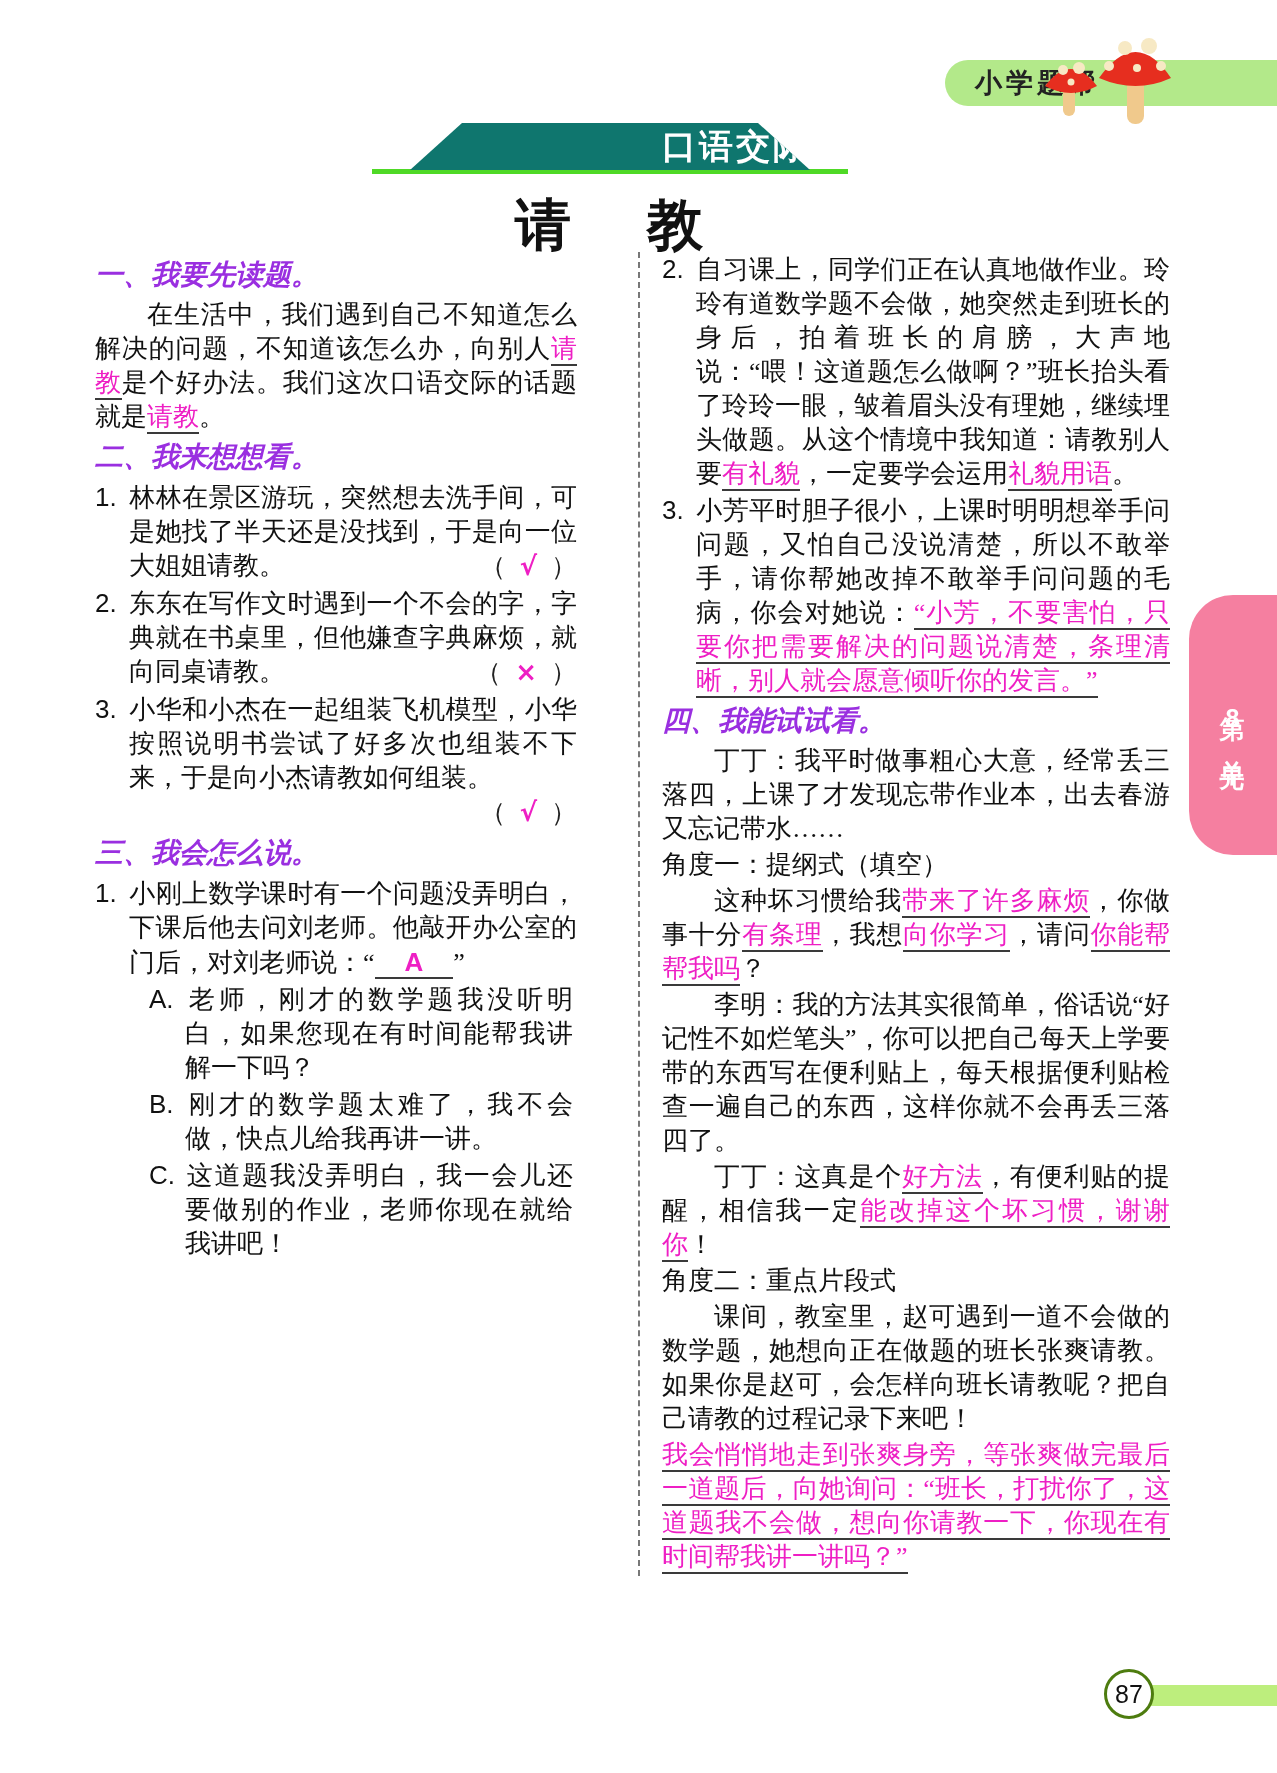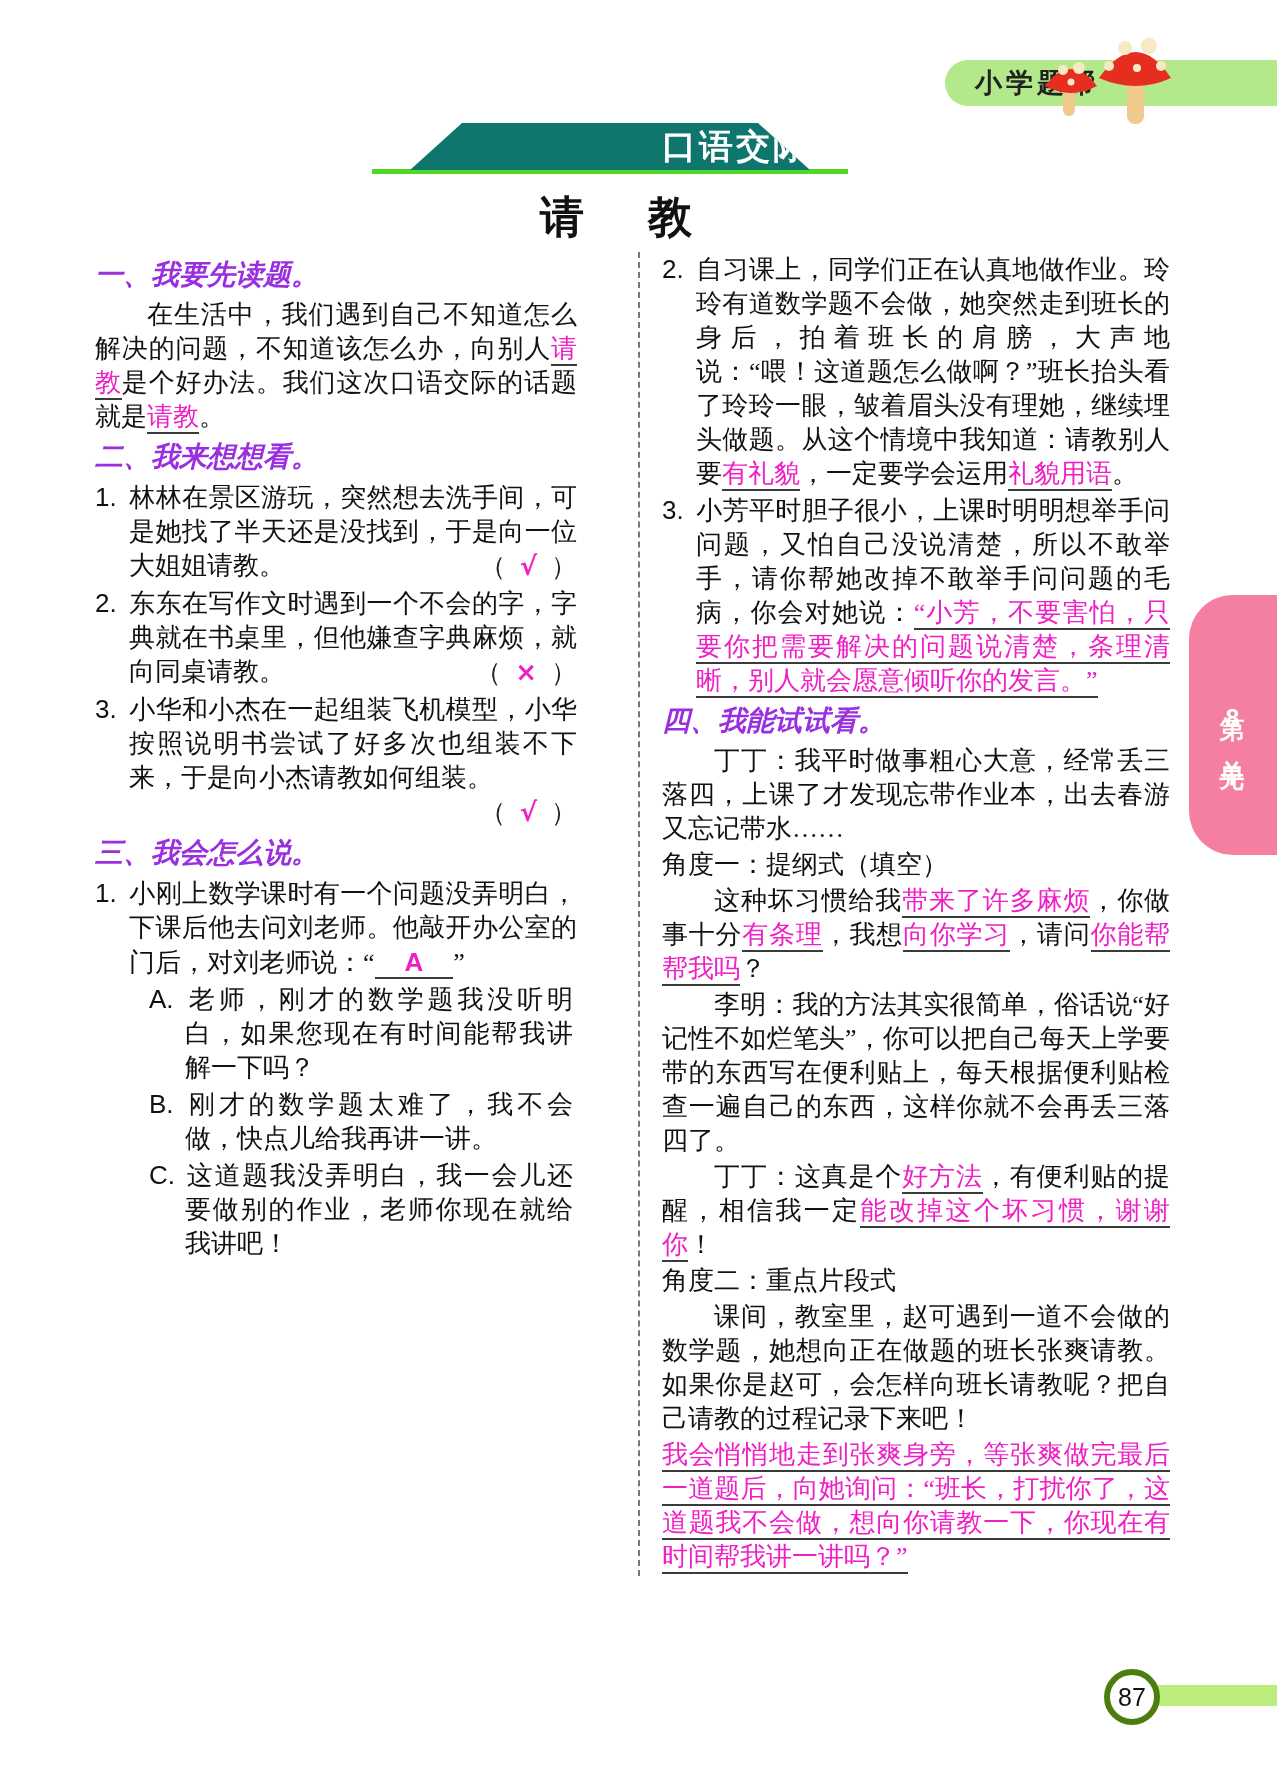--- a/index.html
+++ b/index.html
@@ -15,22 +15,22 @@
 
   
   .banner{position:absolute;top:123px;left:410px;width:400px;height:47px;background:#0f766e;
           clip-path:polygon(13% 0,87% 0,100% 100%,0 100%);
           display:flex;align-items:center;justify-content:flex-end;}
   .banner-label{color:#fff;font-family:"Liberation Sans","DejaVu Sans",sans-serif;
           font-size:34px;font-weight:bold;letter-spacing:3px;}
   .banner-line{position:absolute;top:169px;left:372px;width:476px;height:5px;background:#4fd926;}
 
   
-  .page-title{position:absolute;top:188px;left:11px;width:1220px;text-align:center;
-          font-size:44px;font-weight:bold;letter-spacing:10px;}
+  .page-title{position:absolute;top:188px;left:4px;width:1220px;text-align:center;
+          font-size:56px;font-weight:bold;letter-spacing:10px;}
 
   
   .columns{position:absolute;top:252px;left:95px;width:1080px;display:flex;align-items:stretch;}
   .col-left{width:482px;}
   .col-divider{border-left:2px dashed #777;margin-left:61px;margin-right:22px;}
   .col-right{width:508px;}
 
   .col{font-size:26px;line-height:34px;text-align:justify;}
   .sec-heading{color:#9a2fe0;font-family:"Liberation Sans","DejaVu Sans",sans-serif;
           font-size:28px;font-weight:bold;line-height:40px;margin:3px 0 3px 0;font-style:italic;}
@@ -54,21 +54,21 @@
   
   .unit-tab{position:absolute;top:595px;right:0;width:88px;height:260px;background:#f57fa0;
           border-radius:44px 0 0 44px;display:flex;align-items:center;justify-content:center;}
   .unit-tab .tab-label{writing-mode:vertical-rl;text-orientation:upright;color:#fff;
           font-family:"Liberation Sans","DejaVu Sans",sans-serif;font-size:25px;font-weight:bold;
           letter-spacing:7px;}
 
   
   .footer-bar{position:absolute;top:1685px;left:1142px;right:0;height:21px;background:#bdee7d;}
   .page-circle{position:absolute;top:1669px;left:1104px;width:44px;height:44px;background:#fff;
-          border:6px solid #4d7c0f;border-radius:50%;display:flex;align-items:center;justify-content:center;
+          border:3px solid #4d7c0f;border-radius:50%;display:flex;align-items:center;justify-content:center;
           font-family:"Liberation Sans","DejaVu Sans",sans-serif;font-size:25px;color:#111;z-index:2;}
 </style>
 </head>
 <body>
 
 <div class="page">
 
   <div class="logo-pill">
     <span class="logo-label">小学题帮</span>
   </div>

